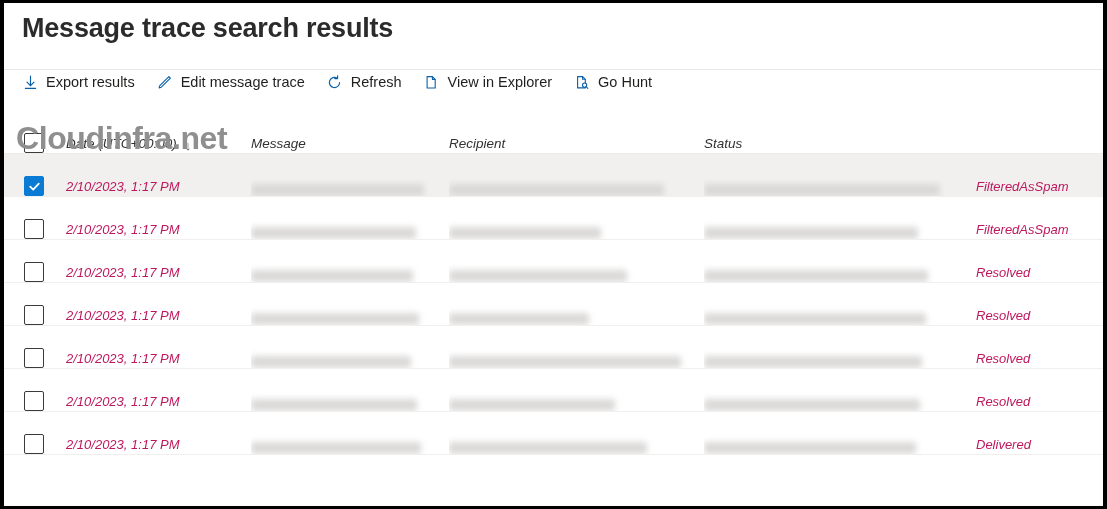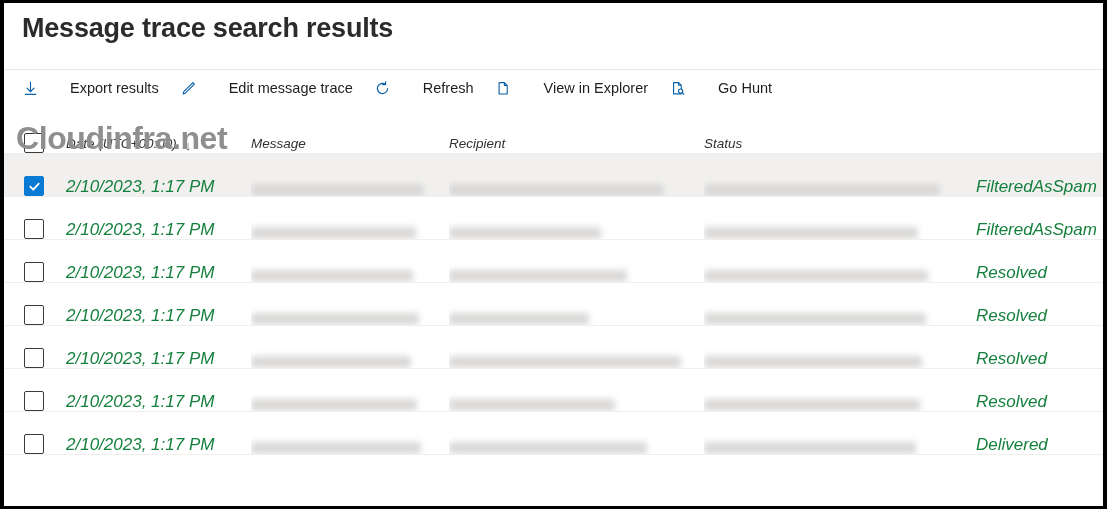--- a/index.html
+++ b/index.html
@@ -56,28 +56,27 @@
     position: relative;
     height: 36px;
     display: flex;
     align-items: center;
     padding-left: 15px;
     gap: 0px;
     background: #ffffff;
   }
   .cmd {
     display: flex;
-    align-items: center;
+    align-items: flex-start;
     height: 30px;
     padding: 0 9px 0 2px;
     margin-right: 10px;
     cursor: pointer;
     white-space: nowrap;
     user-select: none;
-    gap: 24px;
   }
   .cmd .cmd-icon {
     width: 18px; height: 18px;
     display: inline-flex;
     align-items: center;
     justify-content: center;
     margin-right: 7px;
     flex: 0 0 auto;
   }
   .cmd .cmd-icon svg { display: block; }
@@ -143,22 +142,22 @@
     line-height: 18px;
     white-space: nowrap;
   }
   .sort-arrow {
     margin-left: 8px;
     font-size: 13px;
     color: #605e5c;
     line-height: 14px;
   }
   .cell-text {
-    font-size: 17px;
-    color: #15803d;
+    font-size: 13px;
+    color: #be185d;
     line-height: 18px;
     white-space: nowrap;
   }
 
   
   .checkbox {
     width: 20px; height: 20px;
     border: 1.6px solid #3b3a39;
     border-radius: 2px;
     background: #ffffff;

